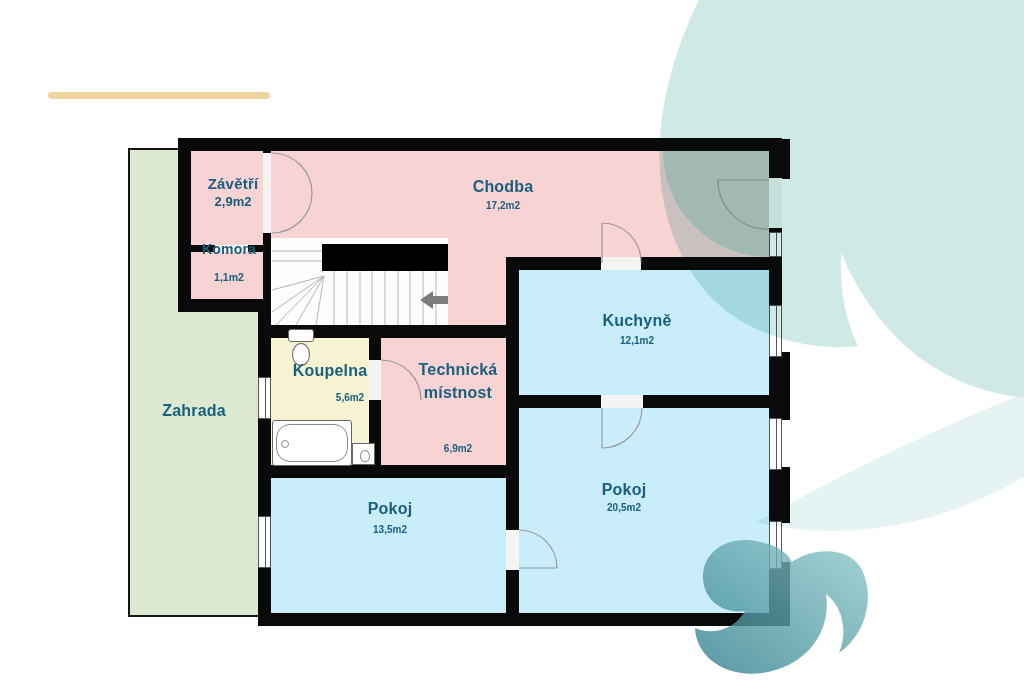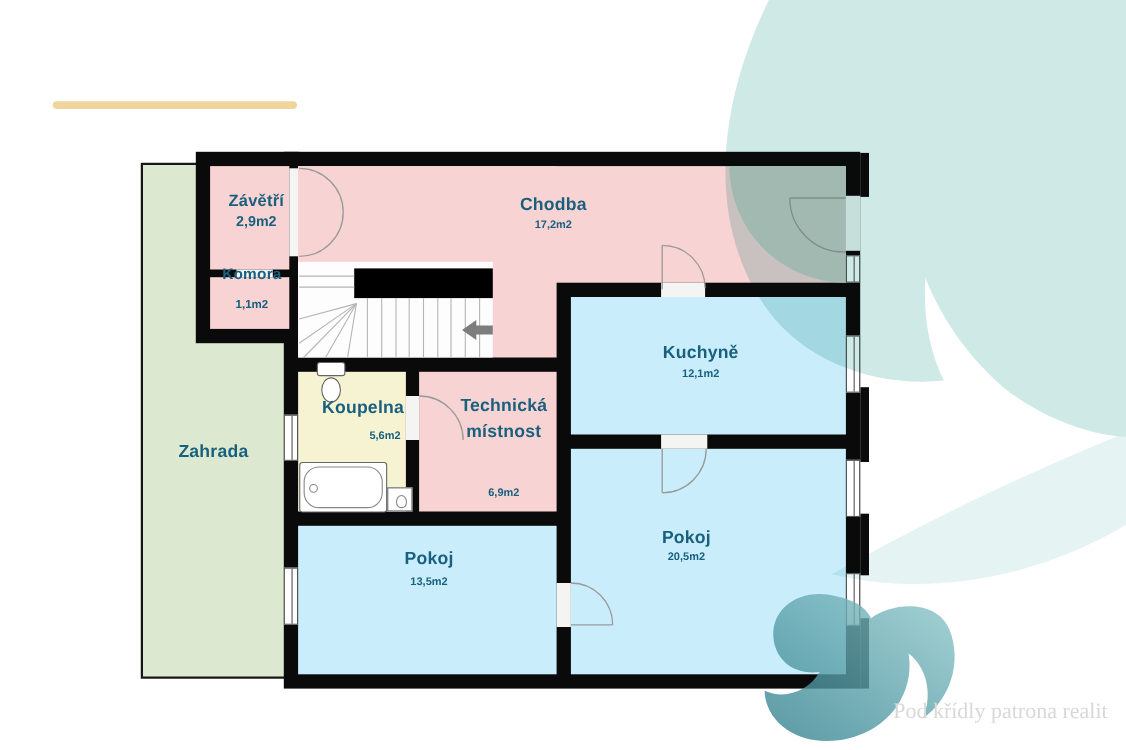--- a/index.html
+++ b/index.html
@@ -161,14 +161,13 @@
     <g style="mix-blend-mode:multiply;fill:var(--leaf_light)">
       <path d="M 703,-8 C 650,95 642,205 698,282 C 733,330 798,352 858,346 C 827,282 838,192 890,132 C 934,80 984,28 1012,-8 Z"></path>
       <path d="M 852,-8 C 798,125 812,265 912,352 C 962,392 1020,400 1032,396 L 1032,-8 Z"></path>
       <path d="M 1032,390 C 945,425 852,468 756,522 C 852,545 952,522 1032,472 Z" fill-opacity="0.55"></path>
     </g>
     <g opacity="0.8" fill="url(#lgDark)">
       <path d="M 760,542 C 728,534 702,552 703,578 C 704,600 722,614 745,611 C 735,629 713,636 695,628 C 696,657 726,678 762,673 C 806,667 832,632 826,594 C 843,607 848,632 839,653 C 864,636 875,601 863,572 C 851,544 810,548 792,562 C 786,550 774,545 760,542 Z"></path>
     </g>
   </svg>
 
-  <div class="watermark">Pod křídly patrona realit</div>
 </div>
 
 </body></html>

